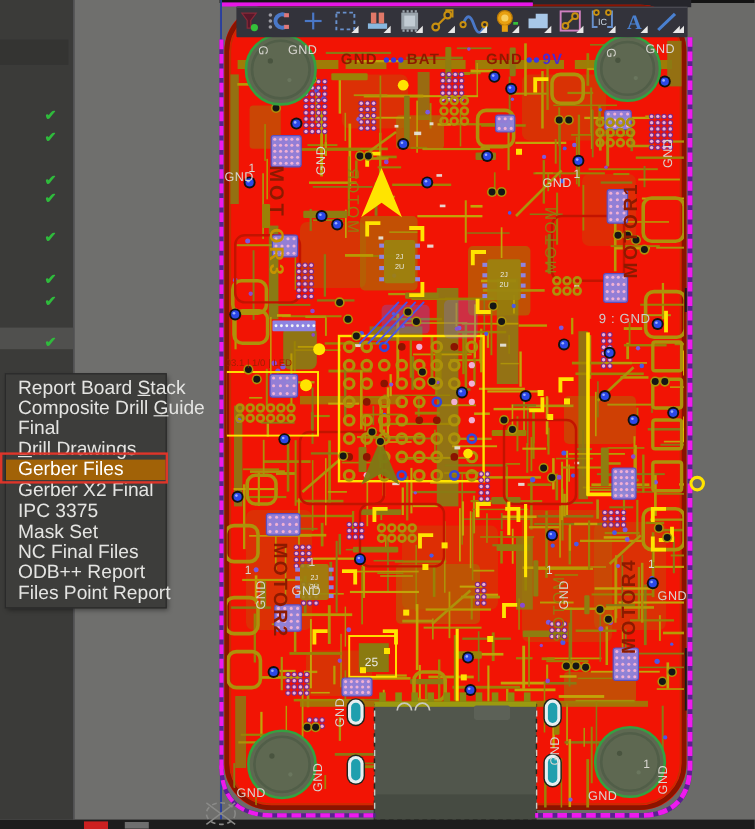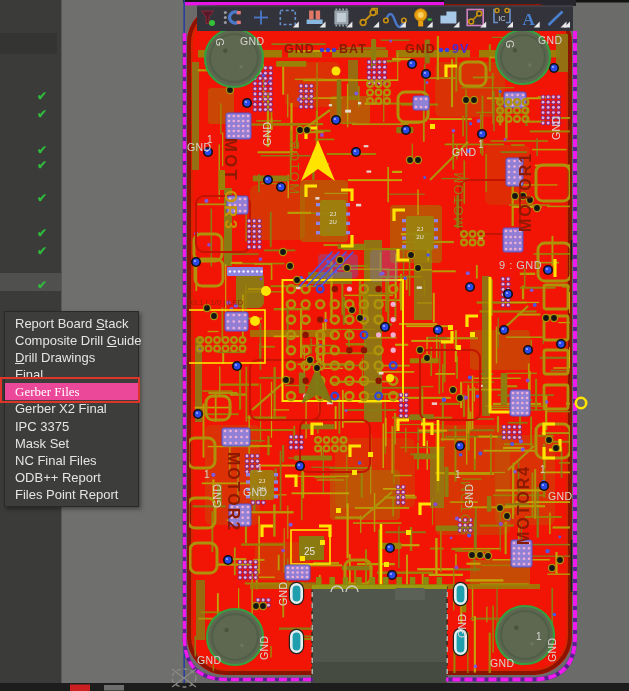--- a/index.html
+++ b/index.html
@@ -3,23 +3,23 @@
 html,body{margin:0;padding:0;width:629px;height:691px;overflow:hidden;background:#6f6f6d;
 font-family:"Liberation Sans",sans-serif;}
 #stage{position:relative;width:629px;height:691px;}
 #cv{position:absolute;left:0;top:0;}
 #panel{position:absolute;left:0;top:0;width:61px;height:683px;background:#3b3b39;border-right:1px solid #58585a;}
 #phead{position:absolute;left:0;top:33px;width:57px;height:21px;background:#343432;}
 #prow{position:absolute;left:0;top:273px;width:61px;height:18px;background:#50504e;}
 .chk{position:absolute;left:37px;width:14px;height:14px;color:#2fbb3c;font-size:12px;font-weight:bold;}
 #menu{position:absolute;left:4px;top:311px;width:133px;background:#3d3d3b;border:1px solid #2a2a2a;
 box-shadow:2px 2px 4px rgba(0,0,0,0.4);padding:3px 0;}
-.mi{height:17.1px;line-height:17.1px;padding-left:10px;font-size:13px;color:#e4e4e2;white-space:nowrap;}
+.mi{height:17.1px;line-height:17.1px;padding-left:10px;font-size:16px;color:#e4e4e2;white-space:nowrap;}
 .u{text-decoration:underline;}
-.sel{background:#ec4899;color:#fff;position:relative;font-family:Liberation Serif, serif;}
+.sel{background:#a16207;color:#fff;position:relative;}
 #selbox{position:absolute;left:0px;top:377px;width:136px;height:22px;border:2.6px solid #dd352a;}
 </style></head><body>
 <div id="stage">
 <div id="cv"><svg width="629" height="691" viewBox="0 0 629 691" xmlns="http://www.w3.org/2000/svg">
 <defs>
           <clipPath id="bc">
             <rect x="189" y="6" width="381" height="667" rx="36"></rect>
           </clipPath>
         </defs>
 <rect x="183.0" y="0.0" width="446.0" height="691.0" fill="#6b6b69"></rect>
@@ -1912,22 +1912,22 @@
       <div class="chk" style="top:143px">✔</div>
       <div class="chk" style="top:158px">✔</div>
       <div class="chk" style="top:191px">✔</div>
       <div class="chk" style="top:226px">✔</div>
       <div class="chk" style="top:244px">✔</div>
       <div class="chk" style="top:278px">✔</div>
     </div>
 <div id="menu">
       <div class="mi">Report Board <span class="u">S</span>tack</div>
       <div class="mi">Composite Drill <span class="u">G</span>uide</div>
+      <div class="mi">Final</div>
       <div class="mi"><span class="u">D</span>rill Drawings</div>
-      <div class="mi">Final</div>
       <div class="mi sel">Gerber Files</div>
       <div class="mi">Gerber X2 Final</div>
       <div class="mi">IPC 3375</div>
       <div class="mi">Mask Set</div>
       <div class="mi">NC Final Files</div>
       <div class="mi">ODB++ Report</div>
       <div class="mi">Files Point Report</div>
     </div>
 <div id="selbox"></div>
 </div>

